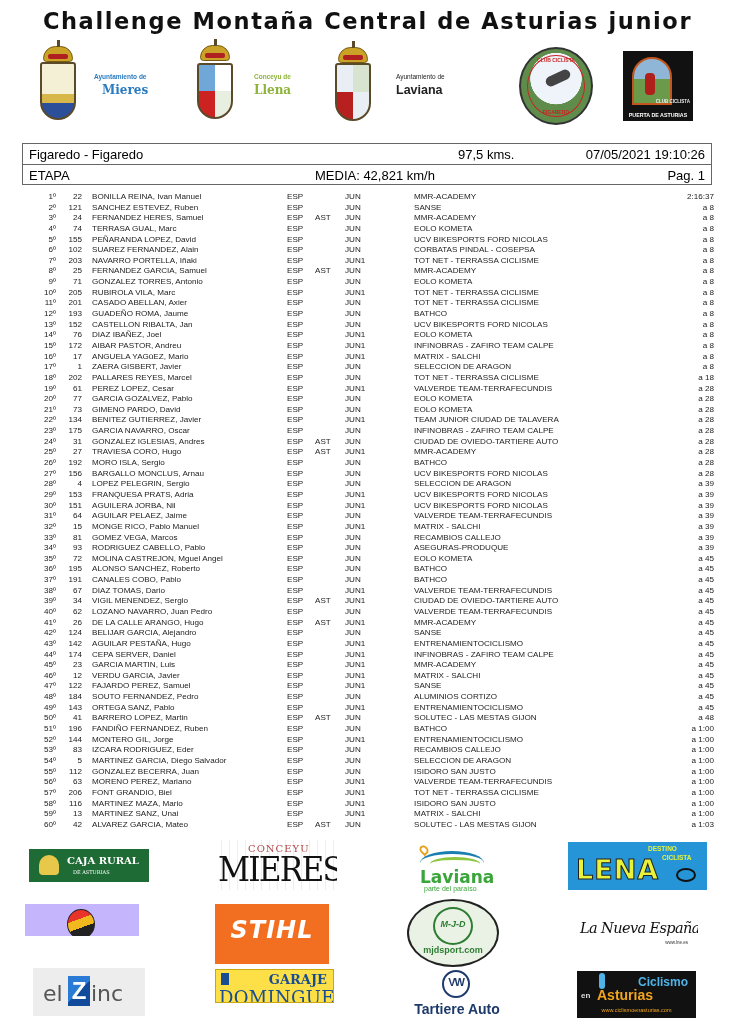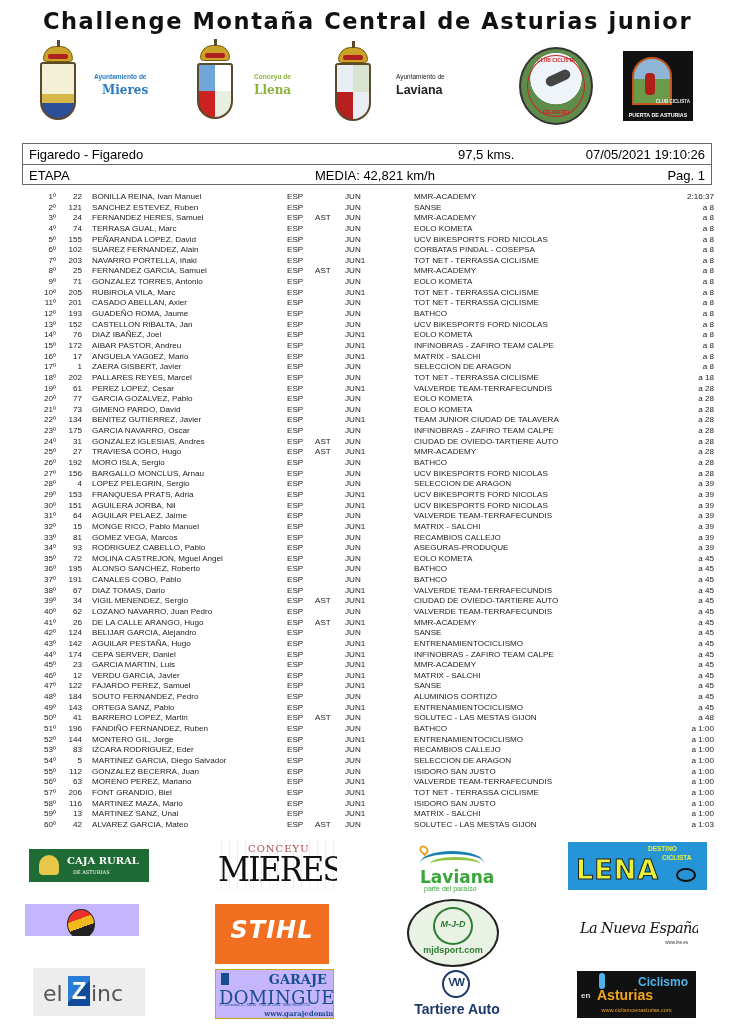--- a/index.html
+++ b/index.html
@@ -91,21 +91,21 @@
 
   .sp-lne { left: 576px; top: 918px; width: 122px; height: 30px; }
   .sp-lne .a { position: absolute; left: 4px; top: 2px; font-family: "DejaVu Serif", serif; font-style: italic; font-size: 14.5px; color: #111; white-space: nowrap; letter-spacing: -0.6px; }
   .sp-lne .b { position: absolute; right: 10px; top: 22px; font-size: 4.5px; color: #333; }
 
   .sp-zinc { left: 33px; top: 968px; width: 112px; height: 48px; background: #ededed; }
   .sp-zinc .a { position: absolute; left: 10px; top: 13px; font-size: 22px; color: #555; font-family: "DejaVu Sans", sans-serif; }
   .sp-zinc .z { position: absolute; left: 35px; top: 8px; width: 22px; height: 30px; background: linear-gradient(135deg, #2a7bd6 0 50%, #114a9a 50% 100%); color: #fff; font-size: 24px; font-weight: bold; text-align: center; line-height: 30px; }
   .sp-zinc .c { position: absolute; left: 58px; top: 13px; font-size: 22px; color: #555; font-family: "DejaVu Sans", sans-serif; }
 
-  .sp-garaje { left: 215px; top: 969px; width: 119px; height: 50px; background: #c4b5fd; border: 1px solid #c9a70f; padding-left: 11px; }
+  .sp-garaje { left: 215px; top: 969px; width: 119px; height: 34px; background: #fde047; border: 1px solid #c9a70f; padding-left: 11px; }
   .sp-garaje .a { position: absolute; right: 6px; top: 2px; font-family: "DejaVu Serif", serif; font-weight: bold; font-size: 13px; color: #1a4d8f; }
   .sp-garaje .b { position: absolute; left: 3px; top: 17px; font-family: "DejaVu Serif", serif; font-weight: normal; font-size: 18px; color: #1a4d8f; letter-spacing: 0.3px; }
   .sp-garaje .c { position: absolute; left: 3px; top: 33px; font-size: 3.5px; color: #1a4d8f; white-space: nowrap; }
   .sp-garaje .d { position: absolute; left: 0; width: 100%; top: 39px; text-align: center; font-family: "DejaVu Serif", serif; font-size: 7px; font-weight: bold; color: #1a4d8f; margin-left: 39px; }
   .sp-garaje .crest { position: absolute; left: 5px; top: 3px; width: 8px; height: 12px; background: #1a4d8f; }
 
   .sp-vw { left: 402px; top: 970px; width: 110px; height: 50px; }
   .sp-vw .circle { position: absolute; left: 40px; top: 0; width: 28px; height: 28px; border-radius: 50%; border: 2px solid #1d3a6b; }
   .sp-vw .circle::after { content: "VW"; position: absolute; left: 0; width: 100%; top: 4px; text-align: center; font-size: 11px; font-weight: bold; color: #1d3a6b; letter-spacing: -1px; }
   .sp-vw .a { position: absolute; left: 0; width: 100%; top: 31px; text-align: center; font-size: 14px; font-weight: bold; color: #1d3a6b; }

